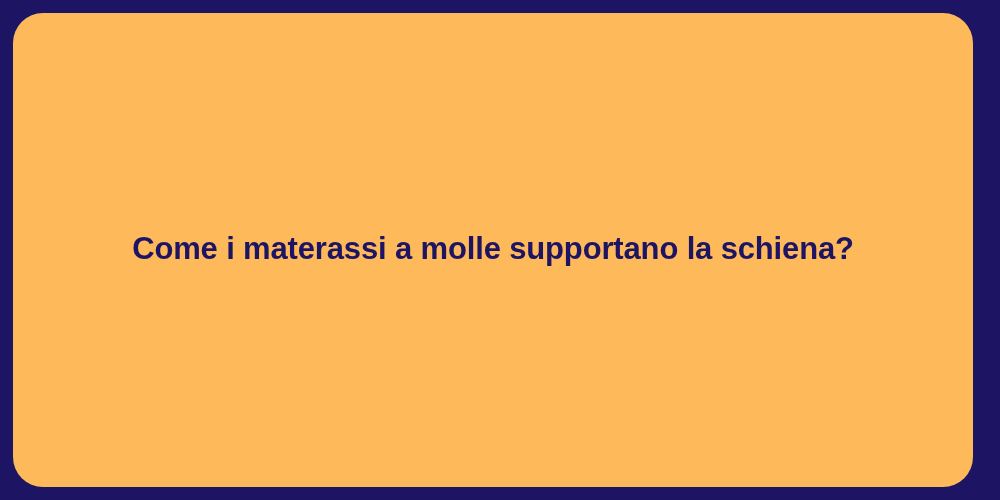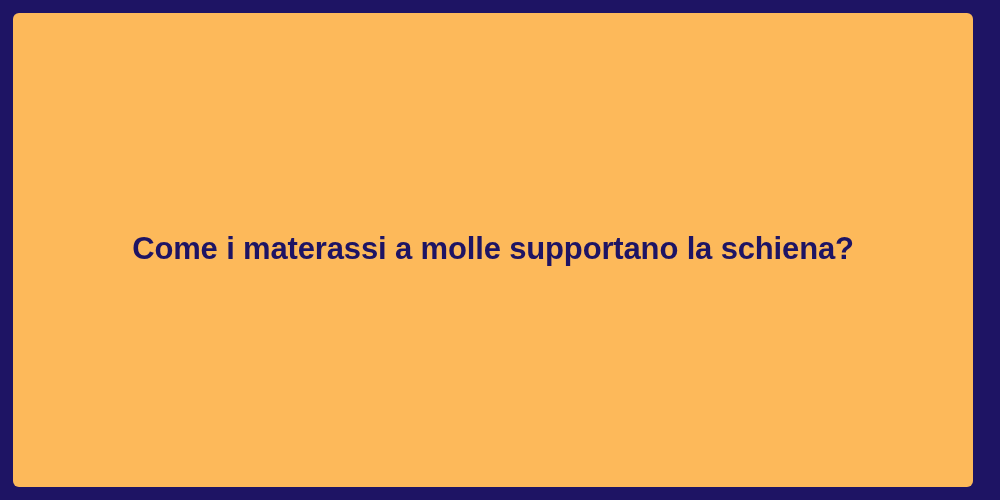--- a/index.html
+++ b/index.html
@@ -24,21 +24,21 @@
   }
 
   #content-panel {
     position: absolute;
     left: 13px;
     top: 13px;
     width: 960px;
     height: 474px;
     box-sizing: border-box;
     background: #fdb95a;
-    border-radius: 6px;
+    border-radius: 30px;
     display: flex;
     align-items: center;
     justify-content: center;
     overflow: hidden;
   }
 
   #headline {
     margin: 0;
     padding: 0 40px;
     width: 100%;

